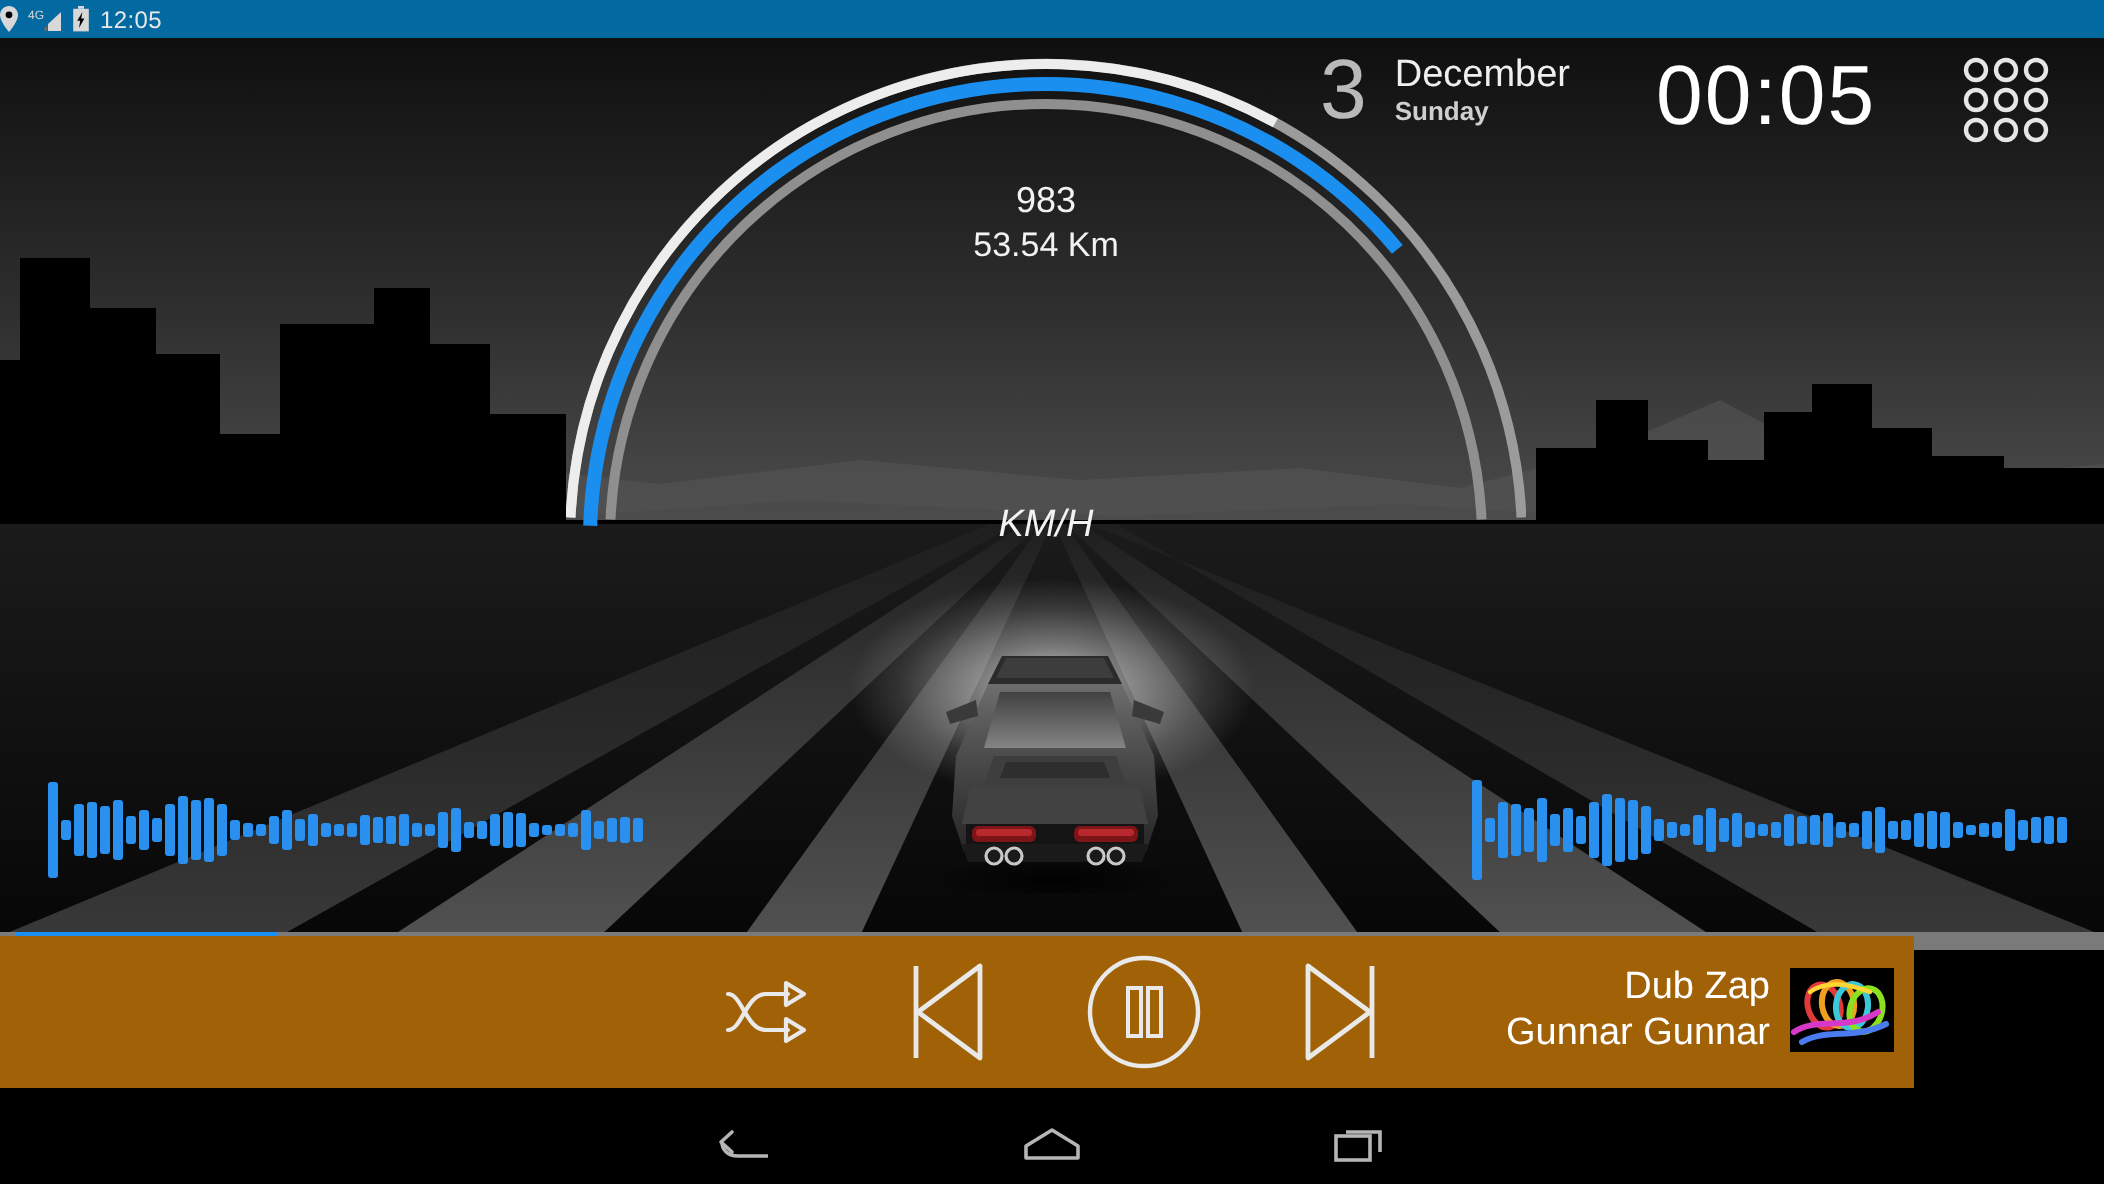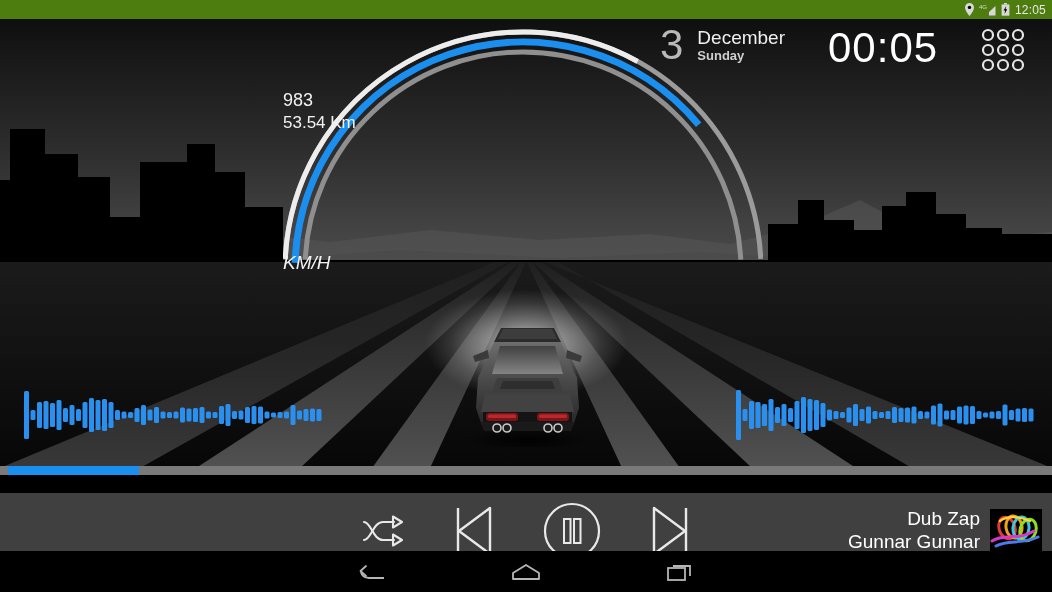--- a/index.html
+++ b/index.html
@@ -12,22 +12,22 @@
   #screen {
     position:relative;
     width:1052px; height:592px;
     background:#000;
     overflow:hidden;
   }
 
   
   #statusbar {
     position:absolute; top:0; left:0; width:1052px; height:19px;
-    background:#4d7c0f; z-index:90;
-    display:flex; align-items:center; justify-content:flex-end;
+    background:#0369a1; z-index:90;
+    display:flex; align-items:center; 
     padding-right:6px; gap:5px;
   }
   #statusbar .si { display:flex; align-items:center; }
   #statusbar .clock {
     color:#e8e8e8; font-size:12px; letter-spacing:.2px;
   }
 
   
   #scene {
     position:absolute; top:0; left:0; width:1052px; height:468px;
@@ -59,21 +59,21 @@
 
   
   #car {
     position:absolute; left:455px; top:312px; width:145px; height:135px;
   }
 
   
   #gauge { position:absolute; left:283px; top:12px; width:480px; height:260px; }
   #gauge-text {
     position:absolute; left:283px; top:12px; width:480px; height:260px;
-    text-align:left; color:#fff; pointer-events:none;
+    text-align:center; color:#fff; pointer-events:none;
   }
   .odo-main { position:absolute; top:78px; width:480px; font-size:18px; color:#f2f2f2; }
   .odo-sub  { position:absolute; top:101px; width:480px; font-size:17px; color:#f2f2f2; }
   .speed-val {
     position:absolute; top:120px; width:480px;
     font-size:108px; line-height:108px; font-weight:400; color:#fff;
     letter-spacing:-1px;
   }
   .speed-unit { position:absolute; top:240px; width:480px; font-size:19px; color:#f2f2f2;font-style:italic; }
 
@@ -97,22 +97,22 @@
 
   
   #progress {
     position:absolute; left:0; top:466px; width:1052px; height:9px; z-index:70;
     background:#7a7a7a;
   }
   #progress .fill { position:absolute; left:8px; top:0; height:9px; background:#1a8ff0; }
 
   
   #player {
-    position:absolute; left:0; top:493px; width:1052px; height:76px;
-    background:#404040; z-index:70;
+    position:absolute; left:0; top:468px; width:957px; height:76px;
+    background:#a16207; z-index:70;
   }
   #controls {
     position:absolute; left:0; top:0; width:1052px; height:76px;
     display:flex; align-items:center; justify-content:center; gap:48px;
   }
   .ctrl { cursor:pointer; display:flex; align-items:center; justify-content:center; }
   #trackinfo {
     position:absolute; right:10px; top:14px;
     display:flex; align-items:center; gap:10px;
   }

